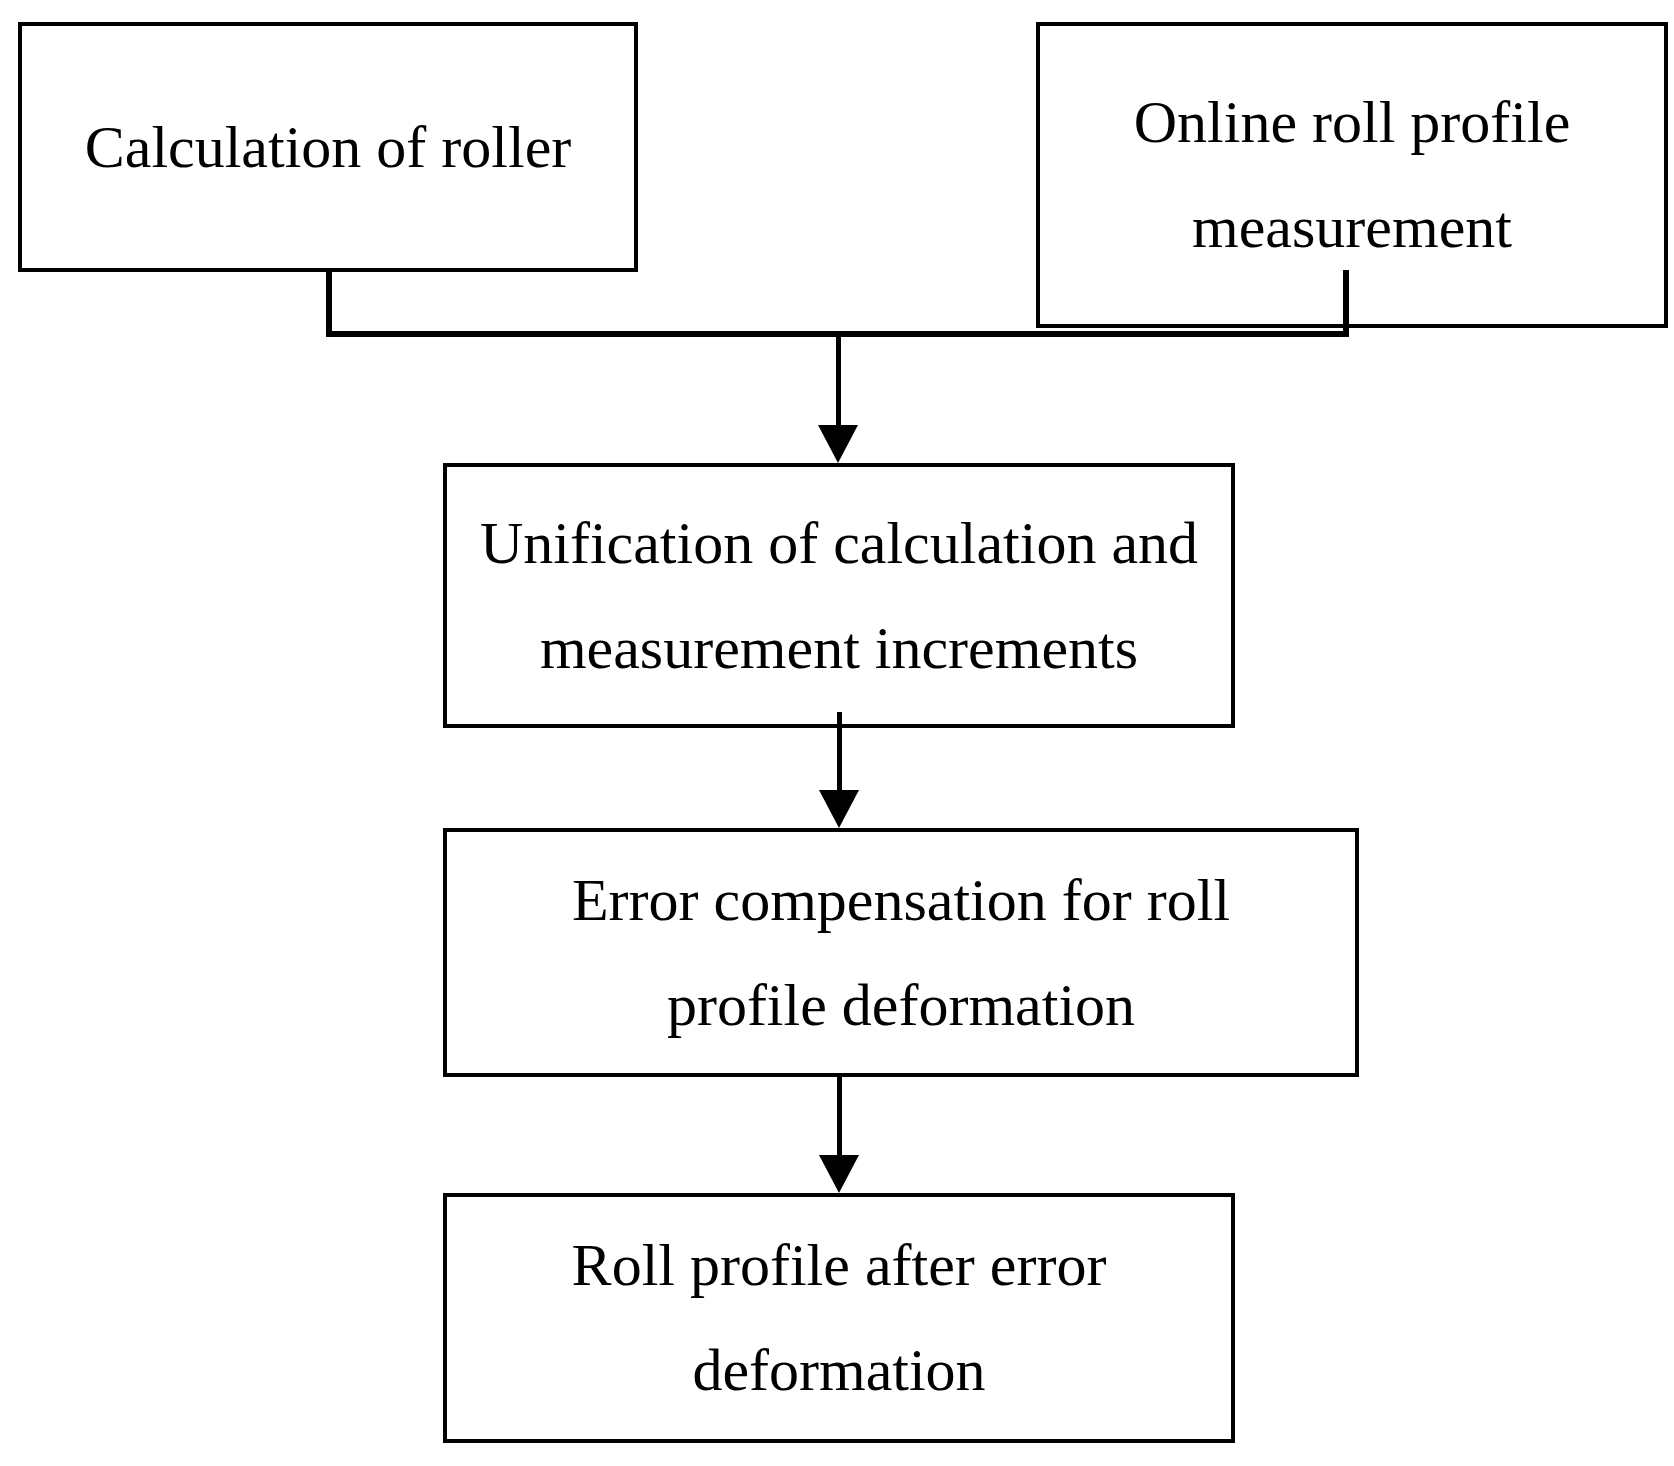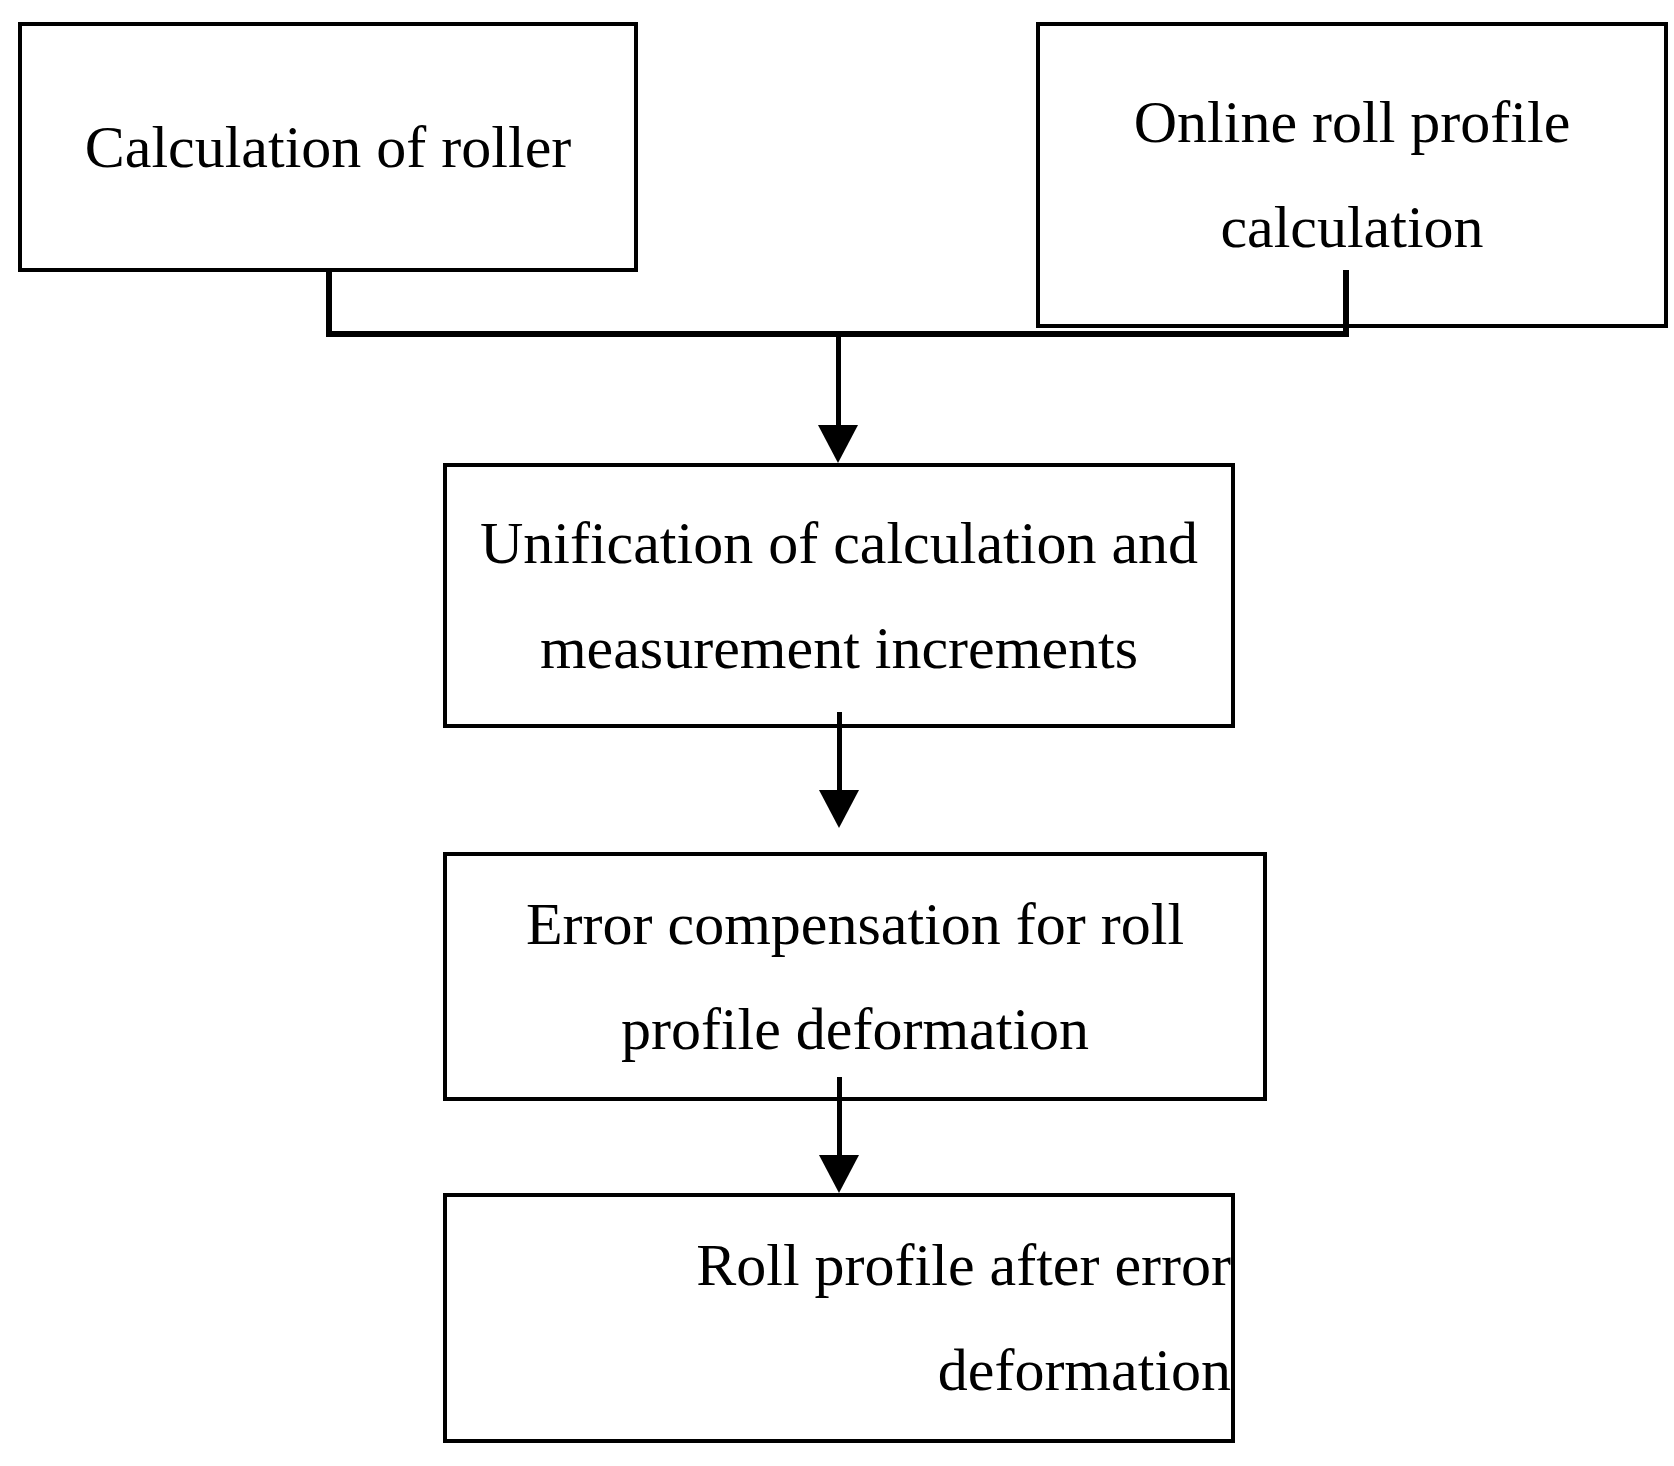--- a/index.html
+++ b/index.html
@@ -49,44 +49,44 @@
 <body>
 
 <div class="canvas">
 
   <div class="flow-box" style="left:18px; top:22px; width:620px; height:250px;">
     <div class="txt-line">Calculation of roller</div>
   </div>
 
   <div class="flow-box" style="left:1036px; top:22px; width:632px; height:306px;">
     <div class="txt-line">Online roll profile</div>
-    <div class="txt-line">calculation</div>
+    <div class="txt-line">measurement</div>
   </div>
 
   <div class="conn" style="left:326px; top:270px; width:6px; height:64px;"></div>
   <div class="conn" style="left:1343px; top:270px; width:6px; height:64px;"></div>
   <div class="conn" style="left:326px; top:331px; width:1023px; height:6px;"></div>
 
   <div class="conn" style="left:836px; top:335px; width:5px; height:95px;"></div>
   <div class="arrowhead" style="left:818px; top:425px;"></div>
 
   <div class="flow-box" style="left:443px; top:463px; width:792px; height:265px;">
     <div class="txt-line">Unification of calculation and</div>
     <div class="txt-line">measurement increments</div>
   </div>
 
   <div class="conn" style="left:837px; top:712px; width:5px; height:83px;"></div>
   <div class="arrowhead" style="left:819px; top:790px;"></div>
 
-  <div class="flow-box" style="left:443px; top:828px; width:824px; height:249px;margin-top:24px;">
+  <div class="flow-box" style="left:443px; top:828px; width:916px; height:249px;">
     <div class="txt-line">Error compensation for roll</div>
     <div class="txt-line">profile deformation</div>
   </div>
 
   <div class="conn" style="left:837px; top:1077px; width:5px; height:83px;"></div>
   <div class="arrowhead" style="left:819px; top:1155px;"></div>
 
-  <div class="flow-box" style="left:443px; top:1193px; width:792px; height:250px;align-items:flex-end;">
+  <div class="flow-box" style="left:443px; top:1193px; width:792px; height:250px;">
     <div class="txt-line">Roll profile after error</div>
     <div class="txt-line">deformation</div>
   </div>
 
 </div>
 
 </body></html>

